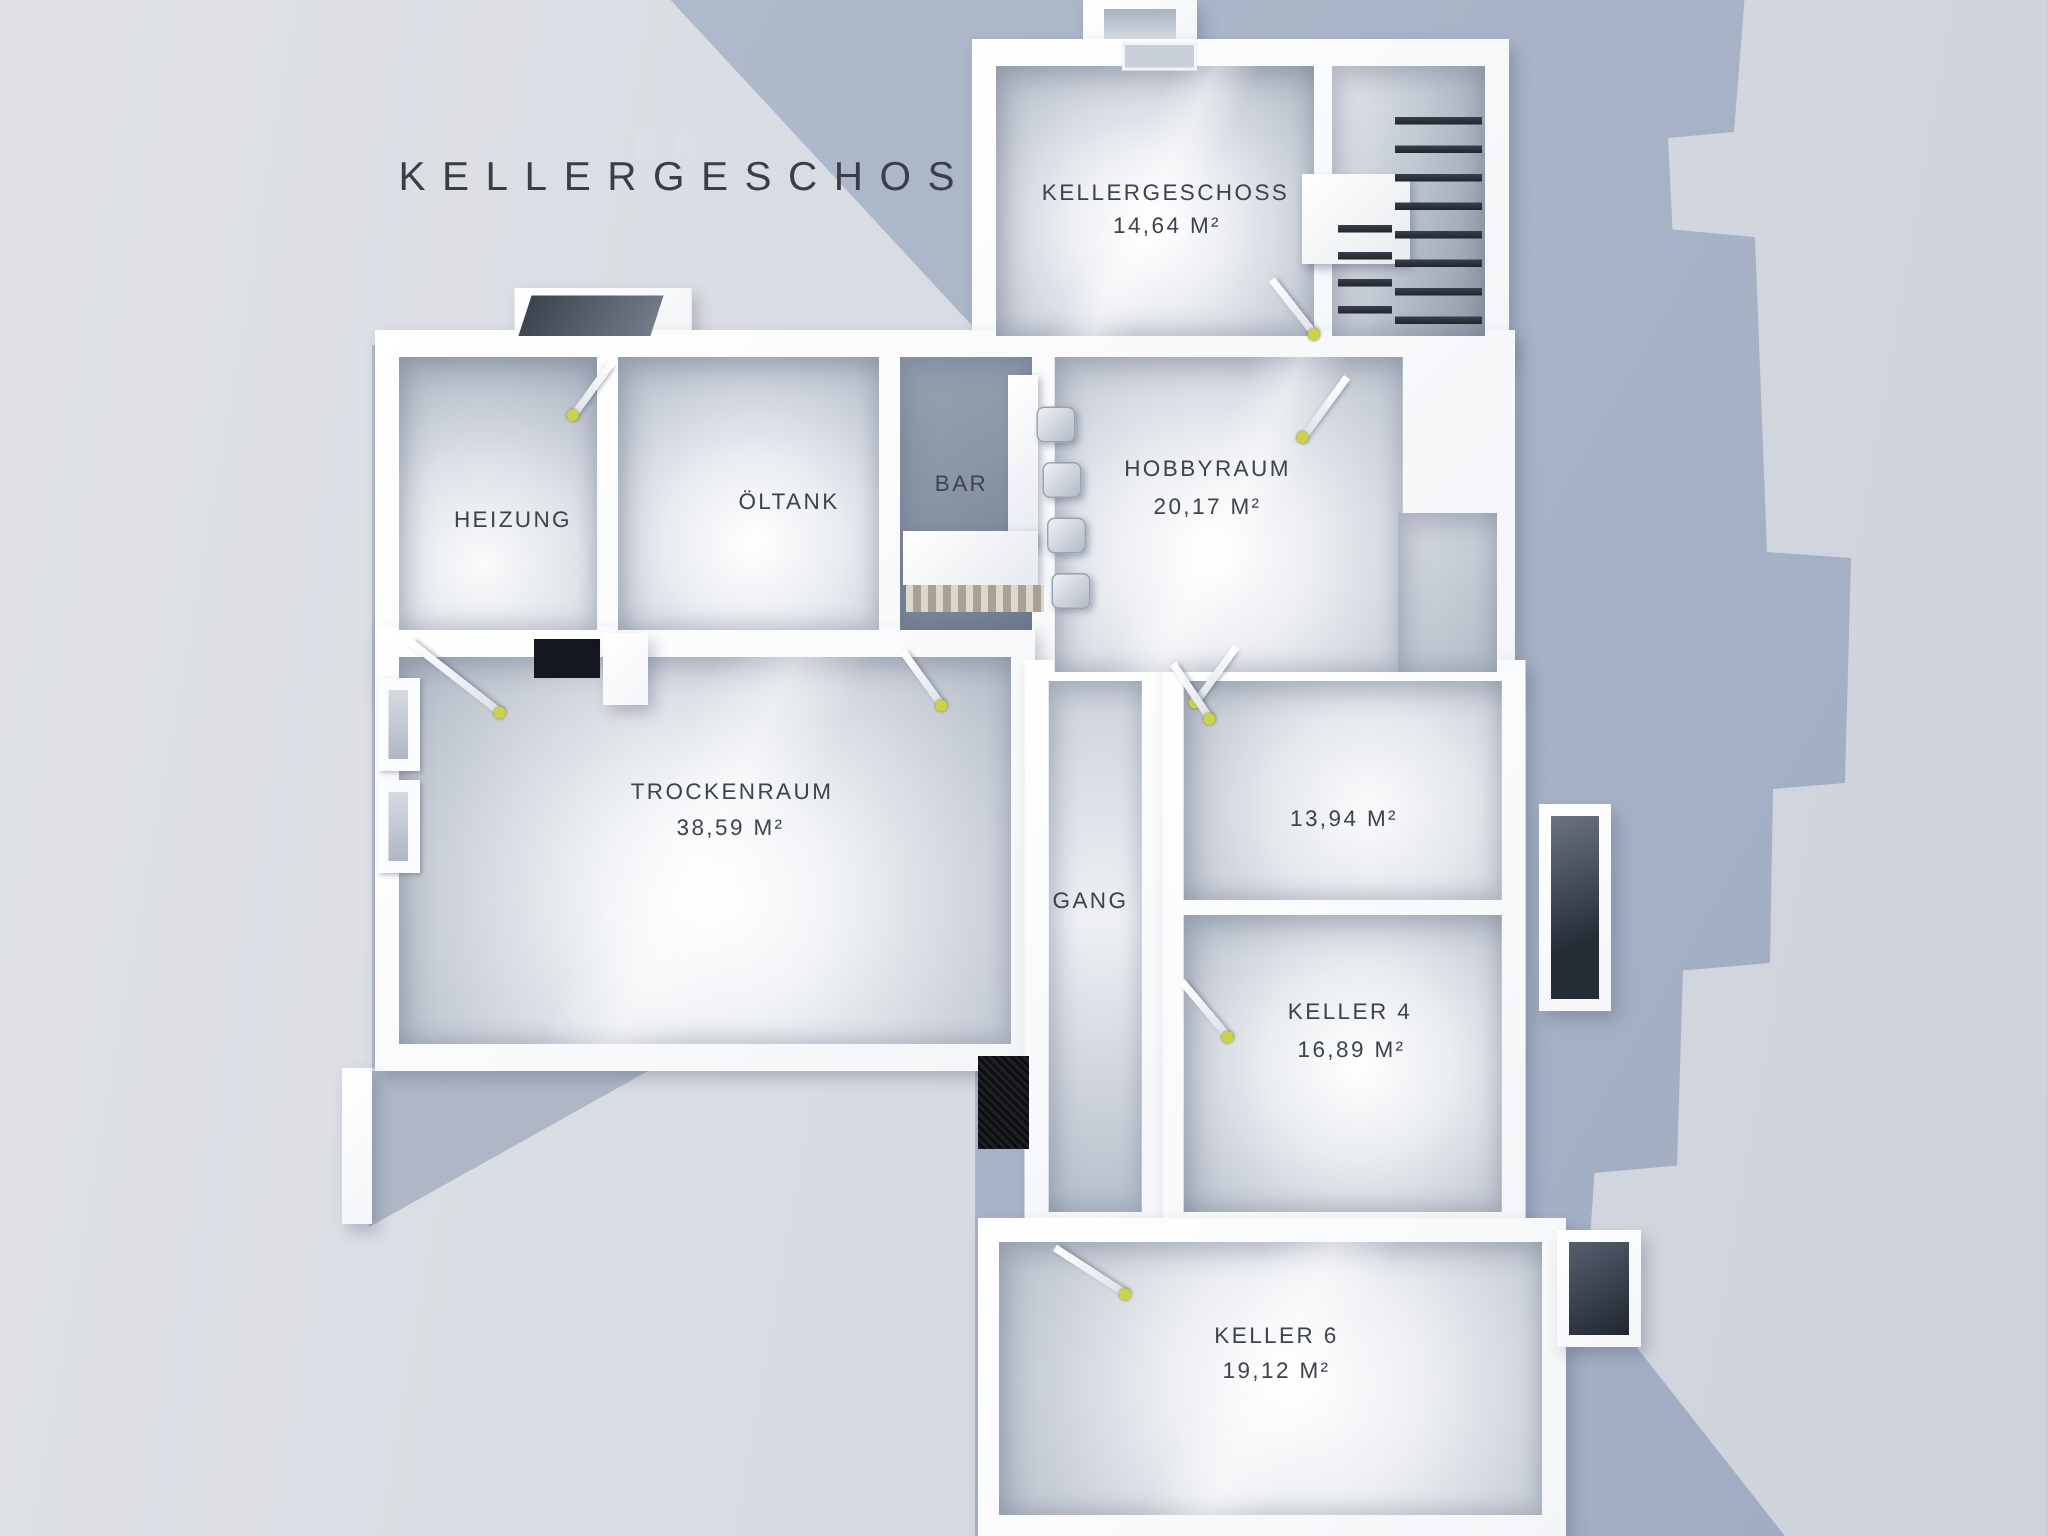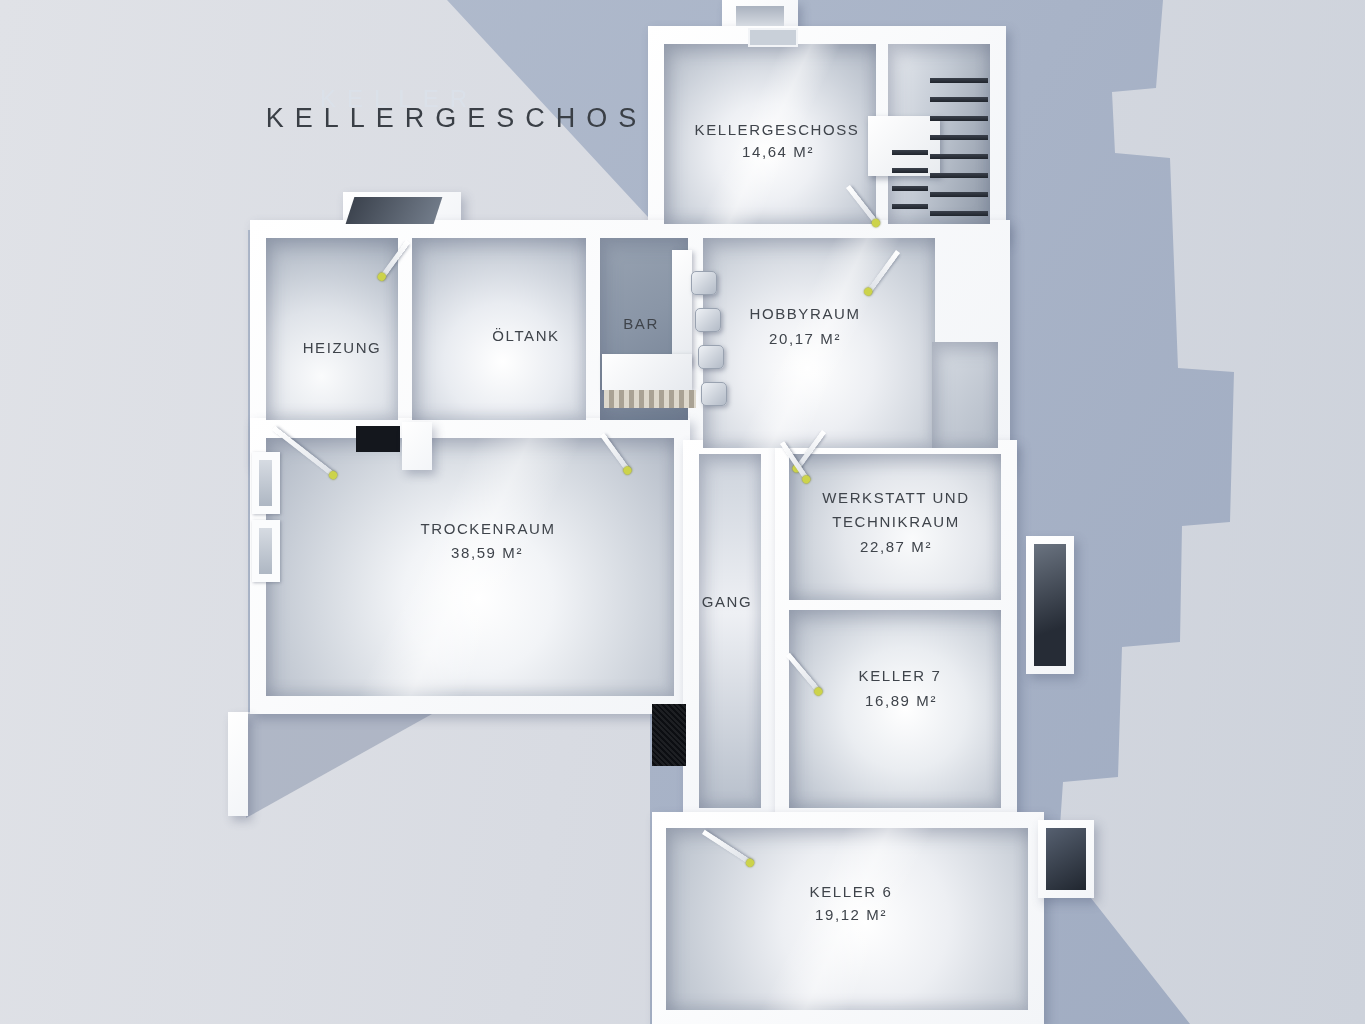--- a/index.html
+++ b/index.html
@@ -187,24 +187,23 @@
   <div class="lbl" style="left:342px;top:347px">HEIZUNG</div>
   <div class="lbl" style="left:526px;top:335px">ÖLTANK</div>
   <div class="lbl" style="left:641px;top:323px">BAR</div>
 
   <div class="lbl" style="left:805px;top:313px">HOBBYRAUM</div>
   <div class="lbl" style="left:805px;top:338px">20,17 M²</div>
 
   <div class="lbl" style="left:488px;top:528px">TROCKENRAUM</div>
   <div class="lbl" style="left:487px;top:552px">38,59 M²</div>
 
-  <div class="lbl" style="left:896px;top:510px;white-space:normal;width:200px;line-height:24px">WERKSTATT UND TECHNIKRAUM</div>
-  <div class="lbl" style="left:896px;top:546px">22,87 M²</div>
+  <div class="lbl" style="left:896px;top:546px">13,94 M²</div>
 
   <div class="lbl" style="left:727px;top:601px">GANG</div>
 
-  <div class="lbl" style="left:900px;top:675px">KELLER 7</div>
+  <div class="lbl" style="left:900px;top:675px">KELLER 4</div>
   <div class="lbl" style="left:901px;top:700px">16,89 M²</div>
 
   <div class="lbl" style="left:851px;top:891px">KELLER 6</div>
   <div class="lbl" style="left:851px;top:914px">19,12 M²</div>
 
 </div>
 
 </body></html>

